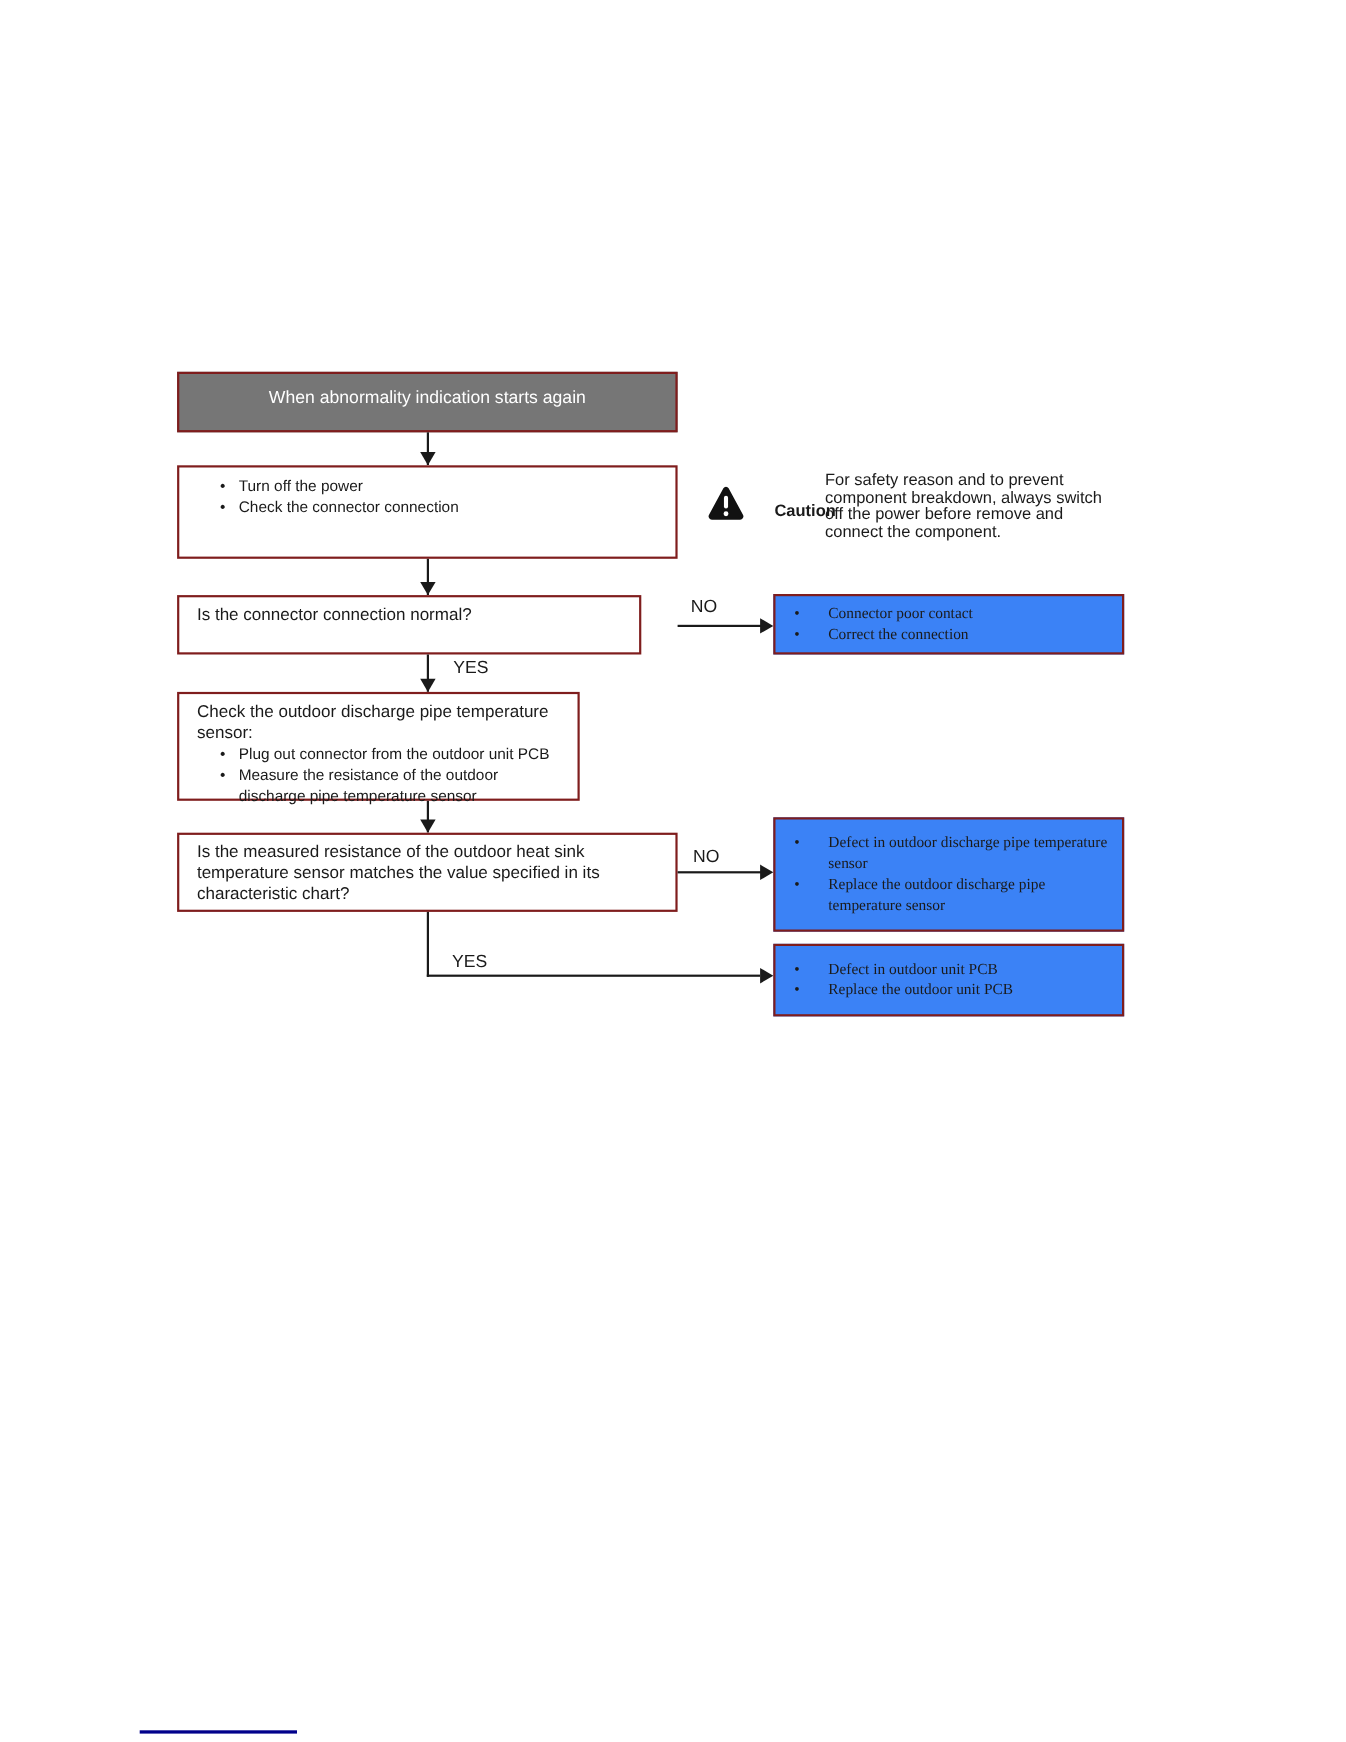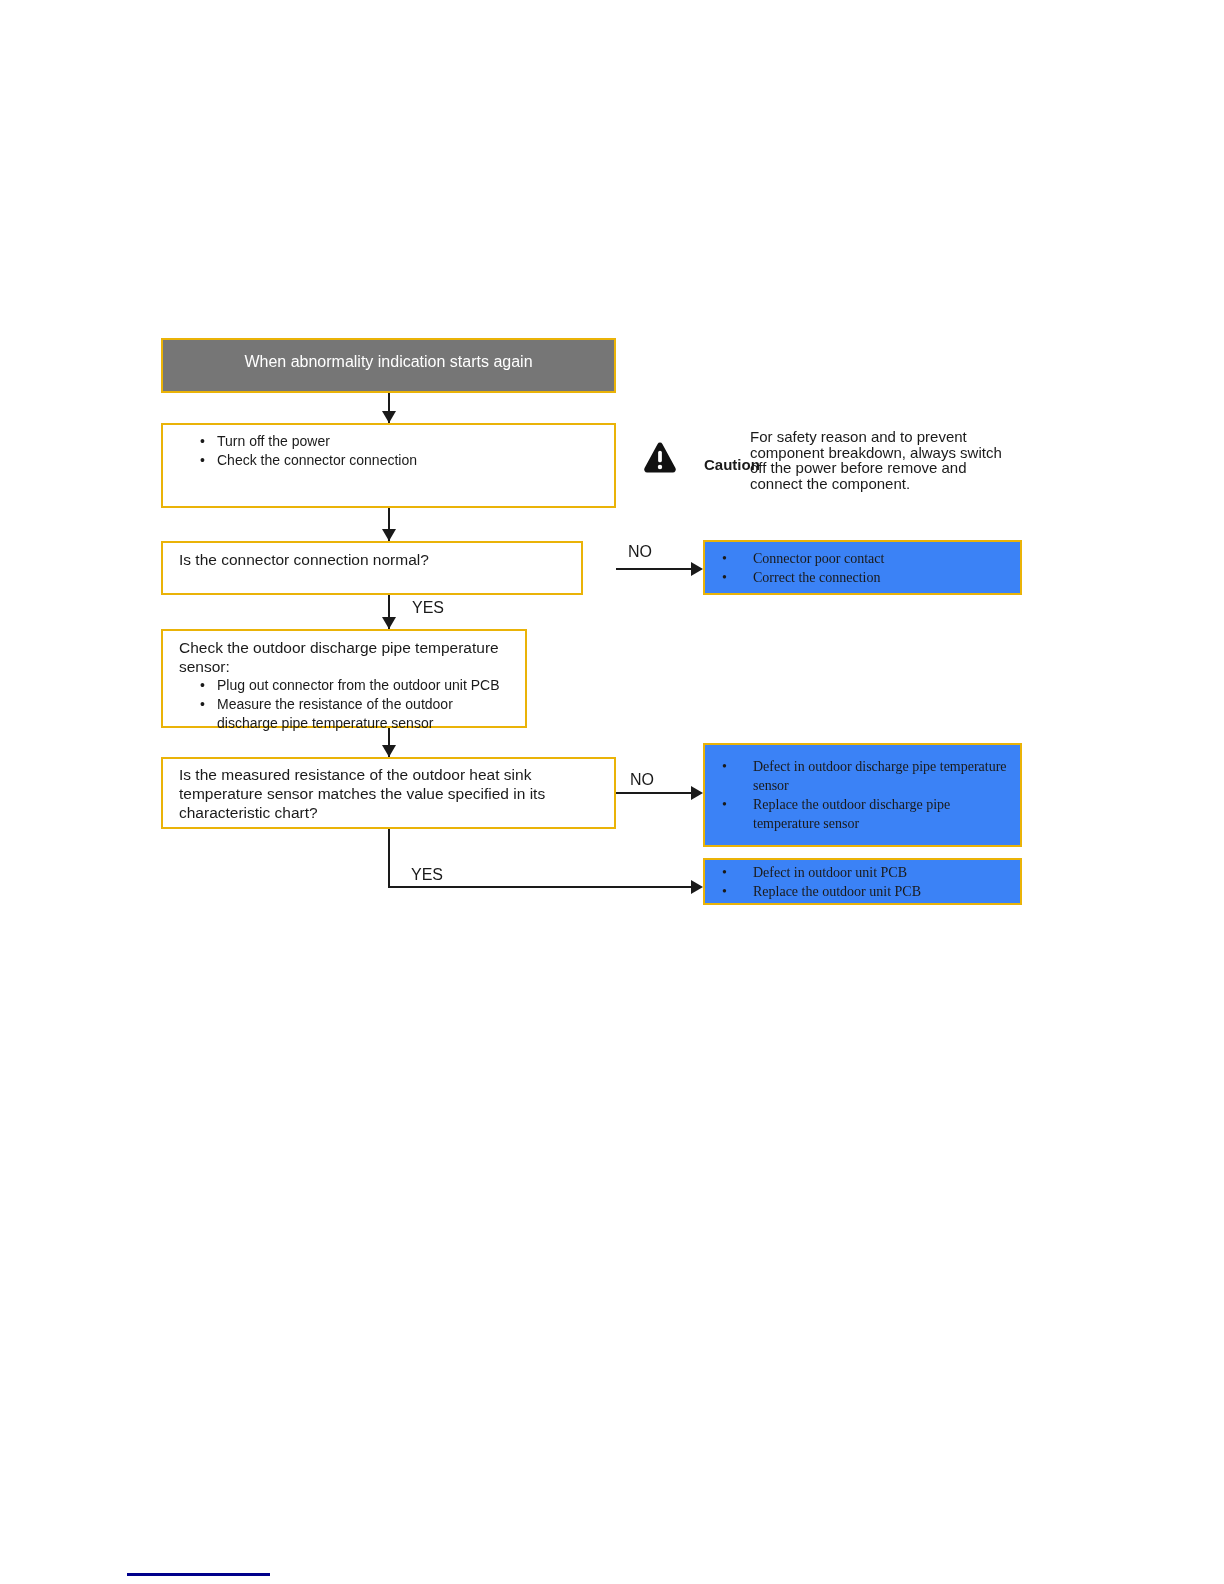--- a/index.html
+++ b/index.html
@@ -1,20 +1,20 @@
 <!DOCTYPE html>
 <html><head>
 <meta charset="utf-8">
 <style>
   html,body{margin:0;padding:0;background:#fff;}
   #page{
     position:relative;width:1224px;height:1584px;background:#ffffff;
     font-family:"Liberation Sans","DejaVu Sans",sans-serif;color:#1a1a1a;overflow:hidden;
   }
-  .box{position:absolute;box-sizing:border-box;border:2px solid #eab308;background:#ffffff;}
+  .box{position:absolute;box-sizing:border-box;border:2px solid #7f1d1d;background:#ffffff;}
   .titlebox{
     background:#767676;color:#ffffff;display:flex;justify-content:center;
     padding-top:13px;font-size:16px;
   }
   .graybox{background:#3b82f6;display:flex;flex-direction:column;justify-content:center;font-family:Liberation Serif, serif;}
   .boxpad{padding:7px 10px 0 16px;font-size:15.5px;line-height:19px;}
   .brow{display:flex;margin-left:21px;font-size:14px;line-height:19px;}
   .bglyph{width:17px;flex:0 0 17px;}
   .bglyph::before{content:"\2022";}
   .btext{flex:1;}
@@ -129,21 +129,21 @@
       <span class="bglyph"></span>
       <span class="btext">Replace the outdoor discharge pipe temperature sensor</span>
     </div>
   </div>
 
   <div class="vline" style="left:388px;top:829px;height:59px;"></div>
   <div class="lbl" style="left:411px;top:866px;">YES</div>
   <div class="hline" style="left:388px;top:886px;width:303px;"></div>
   <div class="ah-right" style="left:691px;top:880px;"></div>
 
-  <div class="box graybox" style="left:703px;top:858px;width:319px;height:47px;">
+  <div class="box graybox" style="left:703px;top:858px;width:319px;height:66px;">
     <div class="brow">
       <span class="bglyph"></span>
       <span class="btext">Defect in outdoor unit PCB</span>
     </div>
     <div class="brow">
       <span class="bglyph"></span>
       <span class="btext">Replace the outdoor unit PCB</span>
     </div>
   </div>
 

